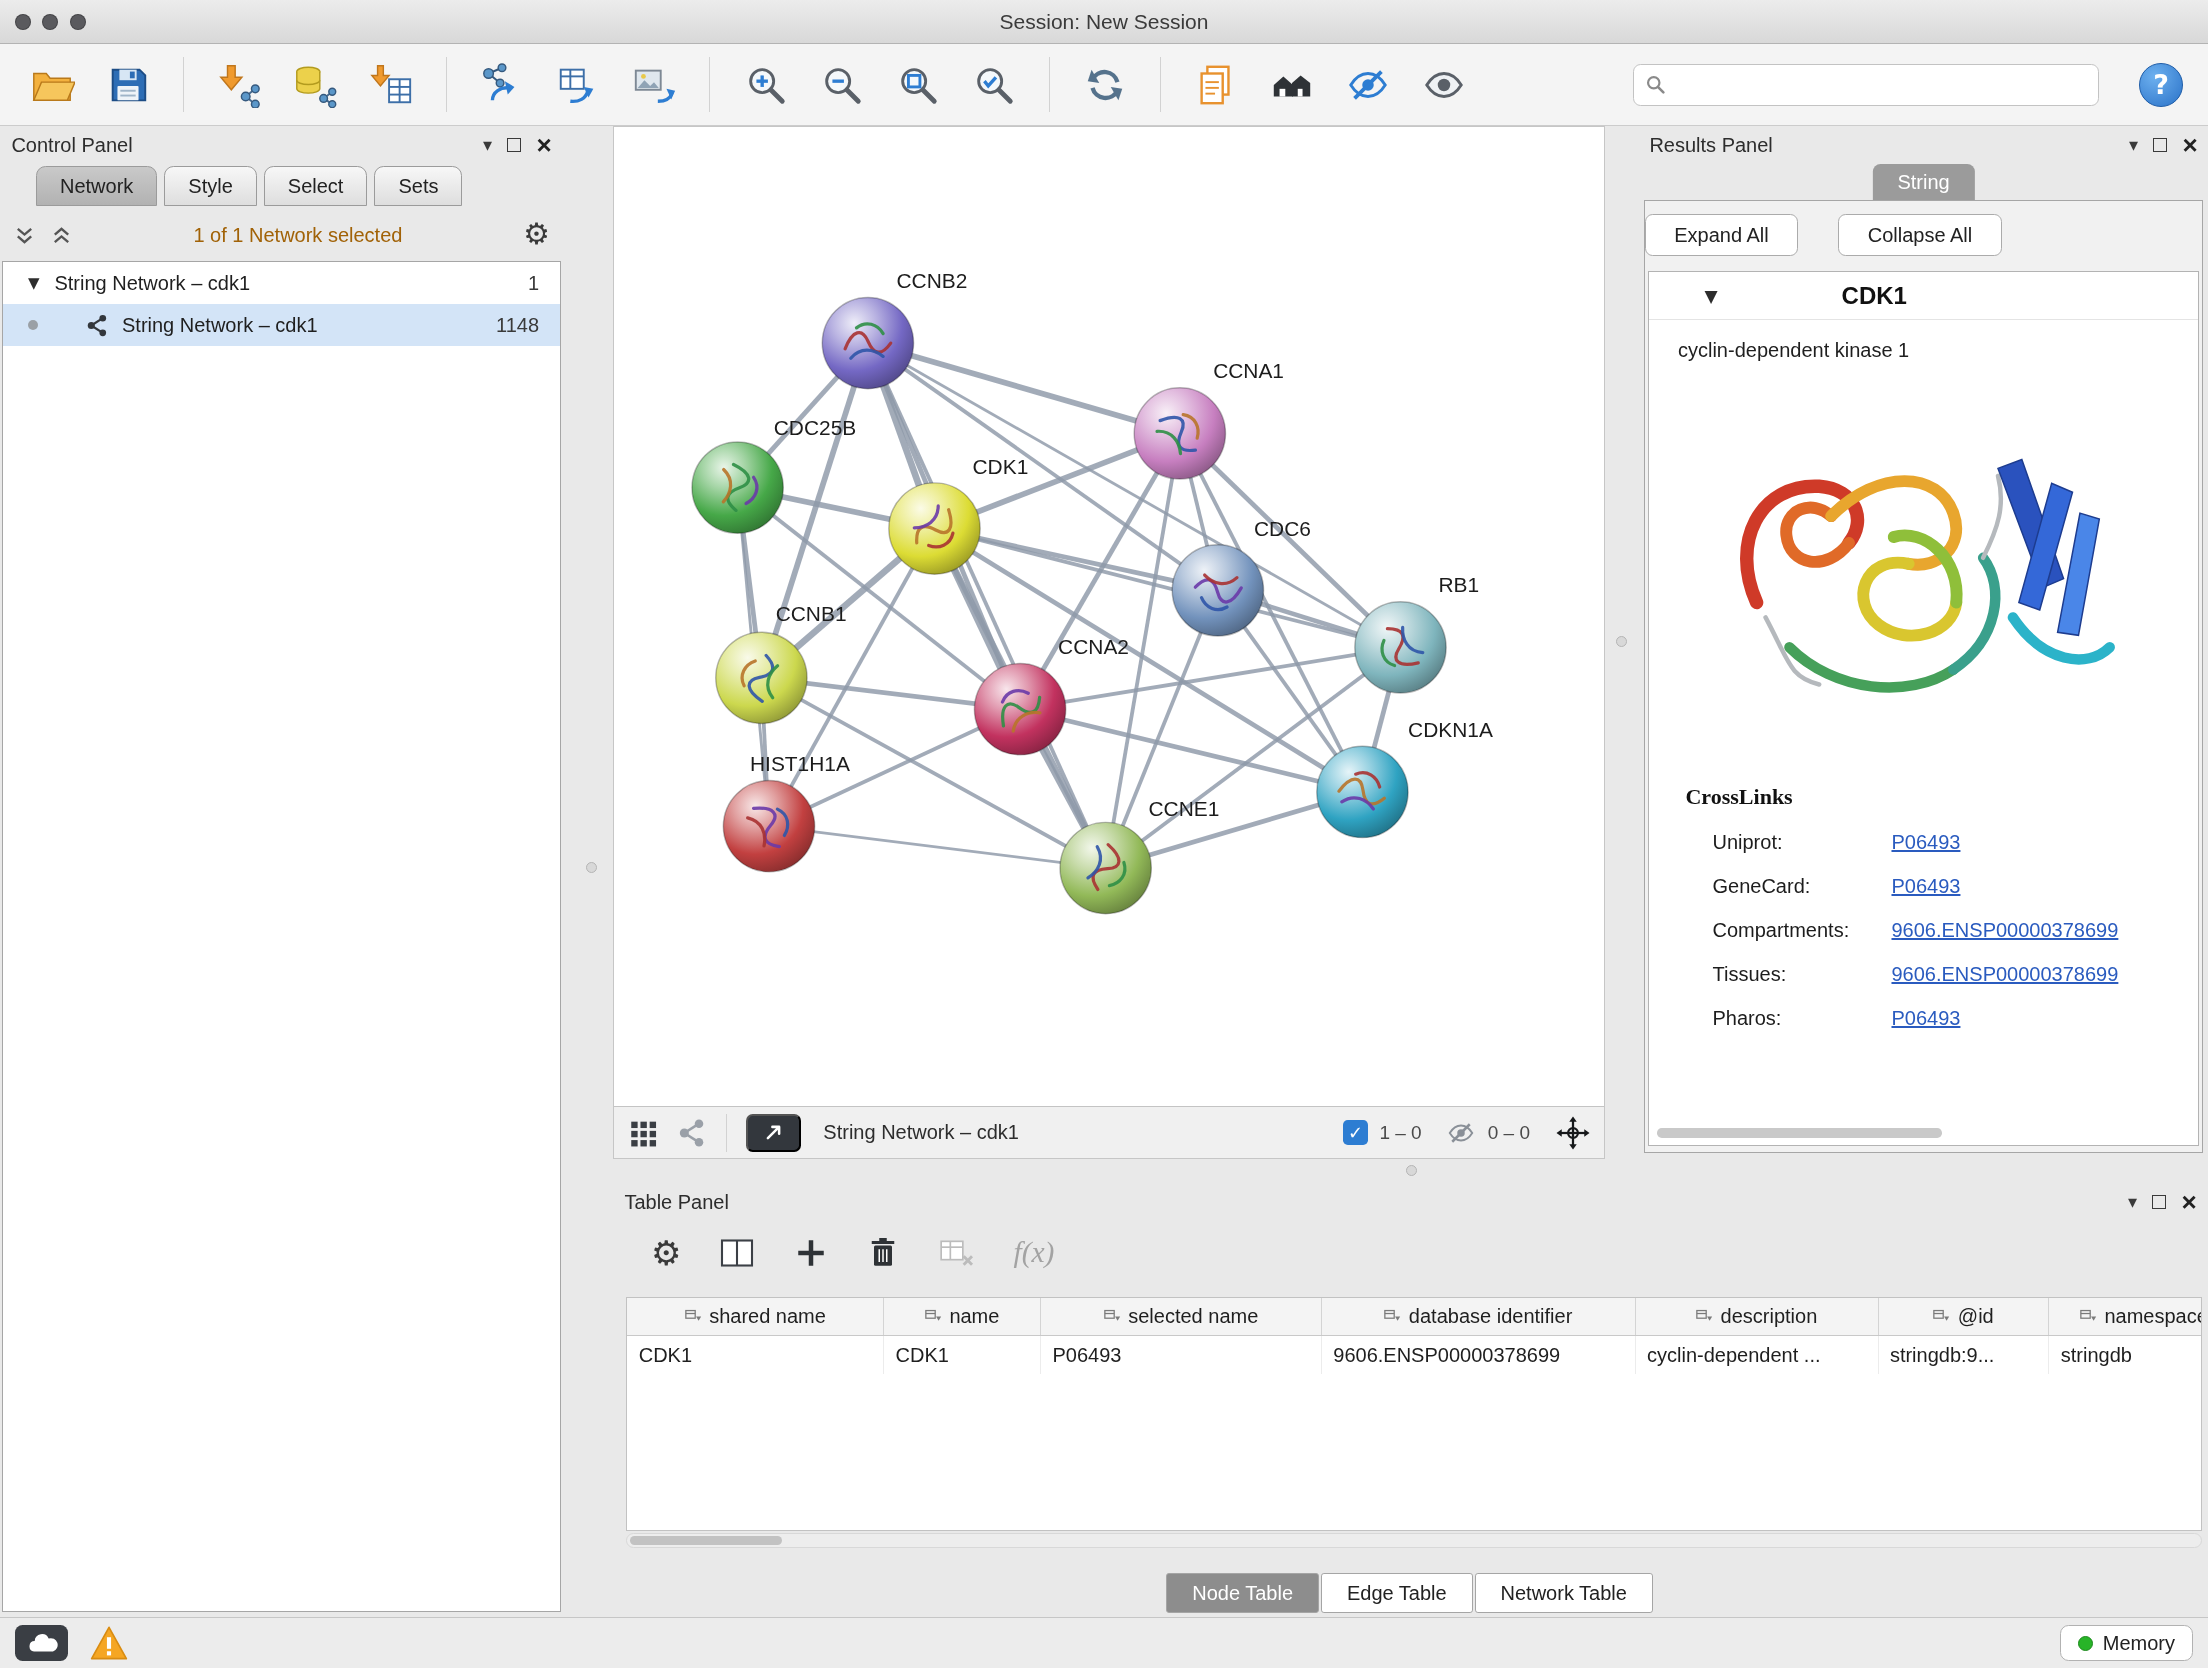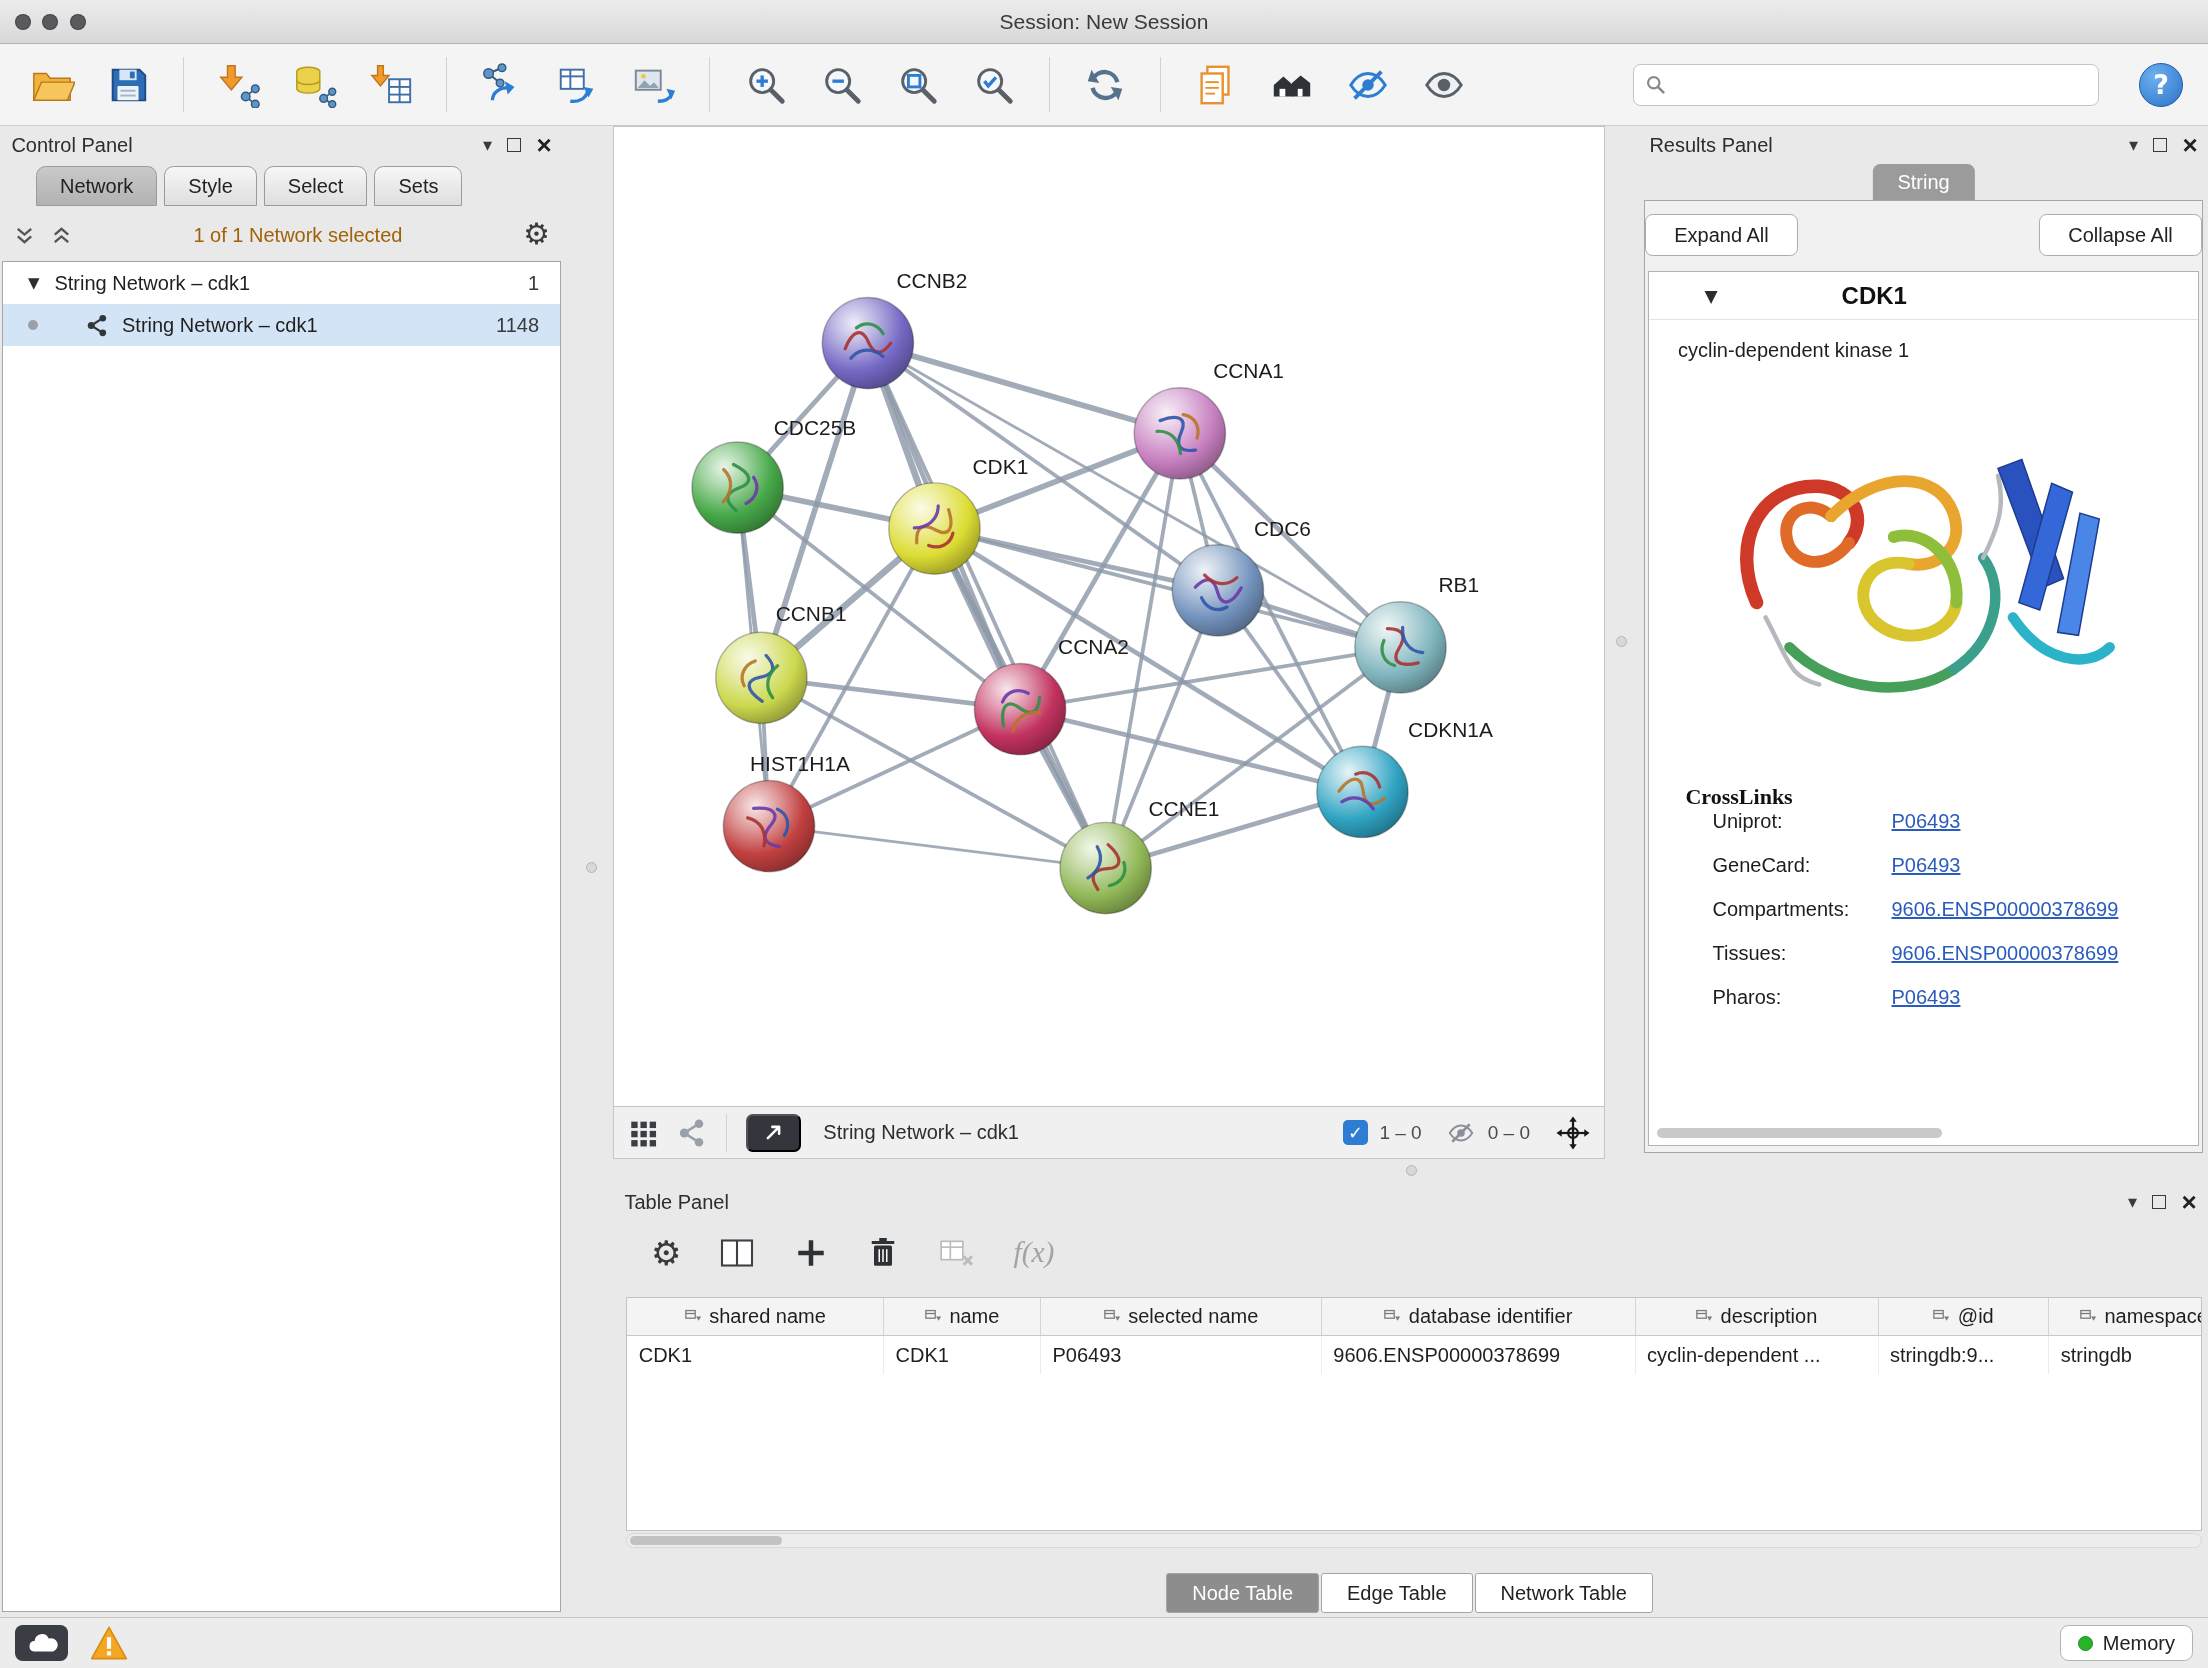--- a/index.html
+++ b/index.html
@@ -56,30 +56,30 @@
   .nf-dark{width:55px;height:38px;background:#33373d;border-radius:6.7px;display:flex;align-items:center;justify-content:center}
   .nf-name{font-size:20px;color:#2d2d2d;margin-left:9.5px}
   .nf-right{margin-left:auto;display:flex;align-items:center;gap:11.4px}
   .nf-check{width:25px;height:25px;background:#2d7dd2;border-radius:4.8px;color:#fff;font-size:18px;display:flex;align-items:center;justify-content:center}
   .nf-count{font-size:19px;color:#4a4a4a;margin-right:13.3px}
 
   
   .results-panel{position:absolute;left:1638px;top:126px;width:571px;height:1027px}
   .rp-tab{position:absolute;left:50%;transform:translateX(-50%);top:38px;height:36px;padding:0 25px;background:#9b9b9b;color:#fff;font-size:20px;display:flex;align-items:center;border-radius:7.6px 7.6px 0 0;z-index:2}
   .rp-box{position:absolute;left:5.7px;right:5.7px;top:74px;bottom:0;background:#f1f1f1;border:1px solid #a6a6a6}
-  .rp-buttons{position:absolute;left:0;top:13.3px;width:100%;display:flex;justify-content:space-between;gap:40px}
+  .rp-buttons{position:absolute;left:0;top:13.3px;width:100%;display:flex;justify-content:flex-start;gap:40px}
   .rp-btn{height:42px;padding:0 28.5px;background:#fff;border:1px solid #ababab;border-radius:7.6px;font-size:20px;color:#222;font-family:"Liberation Sans",sans-serif}
   .rp-card{position:absolute;left:3.8px;right:3.8px;top:70px;bottom:5.7px;background:#fff;border:1px solid #b3b3b3;overflow:hidden}
   .rp-sechead{height:48px;display:flex;align-items:center;border-bottom:1px solid #e4e4e4}
   .rp-tri{font-size:17px;color:#2d2d2d;margin-left:55px}
   .rp-gene{font-size:24px;font-weight:bold;color:#111;margin-left:124px}
   .rp-desc{font-size:20px;color:#1f1f1f;padding:19px 0 0 28.5px}
   .rp-protein{display:block;margin:17px auto 0 auto}
   .rp-xl-title{font-size:22px;font-weight:bold;color:#111;padding:25px 0 0 36px;font-family:"Liberation Serif",serif}
-  .xl-row{display:flex;align-items:flex-start;padding:0 0 0 63px;height:44px}
+  .xl-row{display:flex;align-items:flex-end;padding:0 0 0 63px;height:44px}
   .xl-label{width:179px;font-size:20px;color:#1d1d1d}
   .xl-link{font-size:20px;color:#2a5bbf;text-decoration:underline}
   .rp-scroll{position:absolute;left:7.6px;bottom:7.6px;width:285px;height:9.5px;background:#c9c9c9;border-radius:4.8px}
 
   
   .table-panel{position:absolute;left:613px;top:1183px;width:1595px;height:434px}
   .tp-toolbar{position:absolute;left:0;top:38px;width:100%;height:63px;display:flex;align-items:center;padding-left:38px;gap:36px}
   .tp-ic{background:transparent;border:none;display:flex;align-items:center;justify-content:center}
   .fx{font-family:"Liberation Serif",serif;font-style:italic;font-size:29.5px;color:#a3a3a3}
   .tp-table-wrap{position:absolute;left:13.3px;right:5.7px;top:114px;height:234px;background:#fff;border:1px solid #c2c2c2;overflow:hidden}

